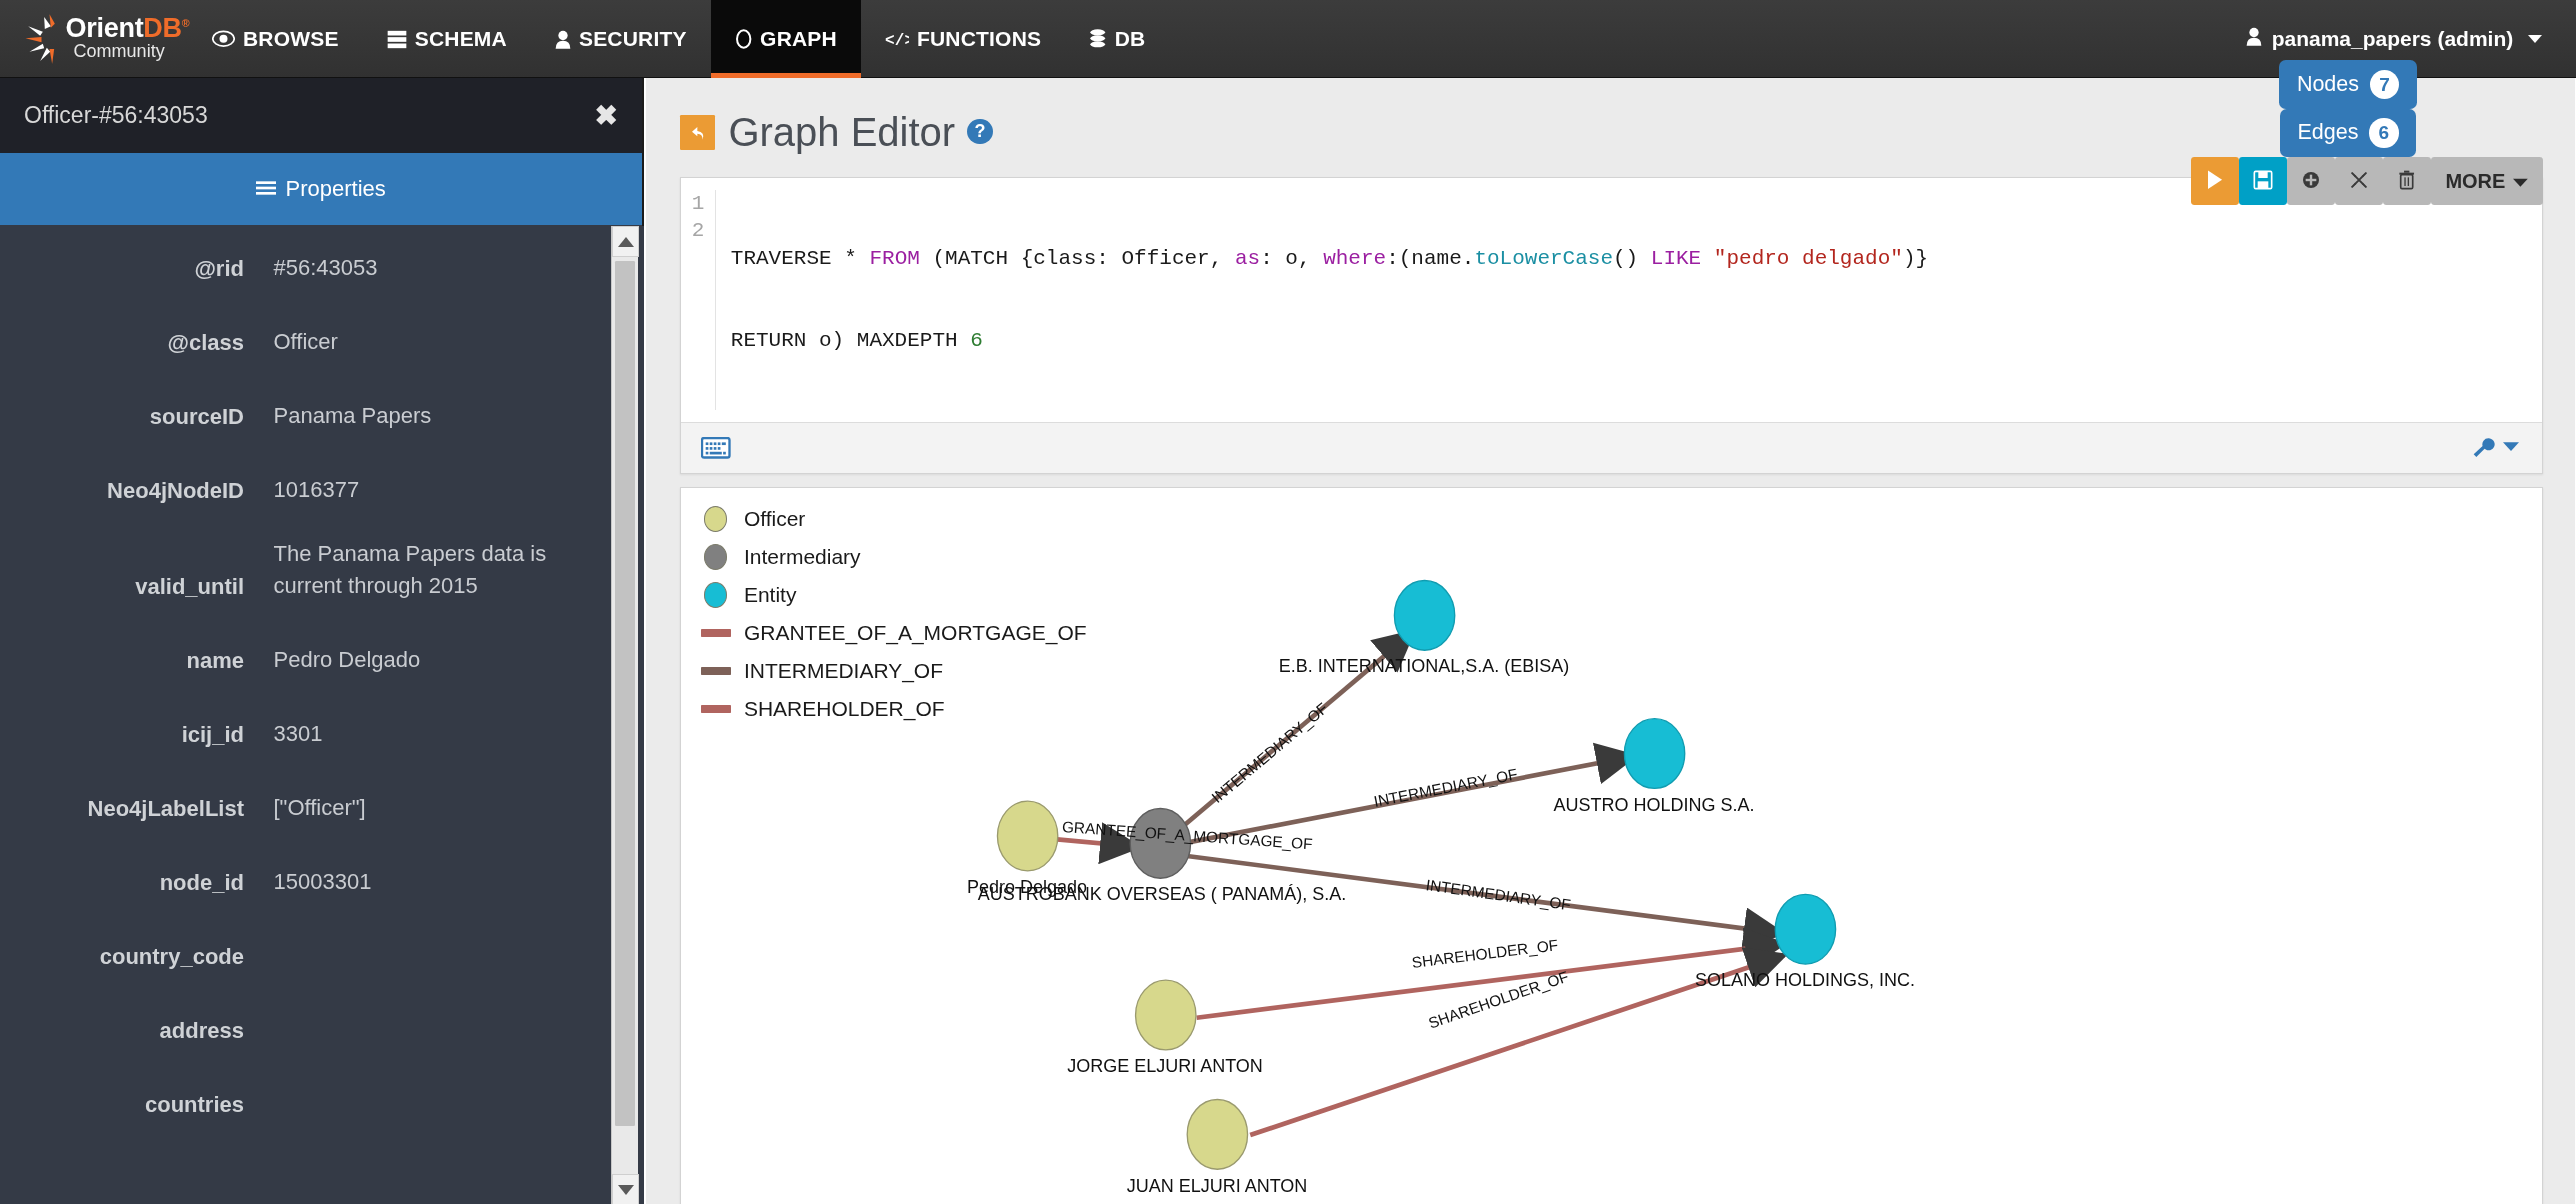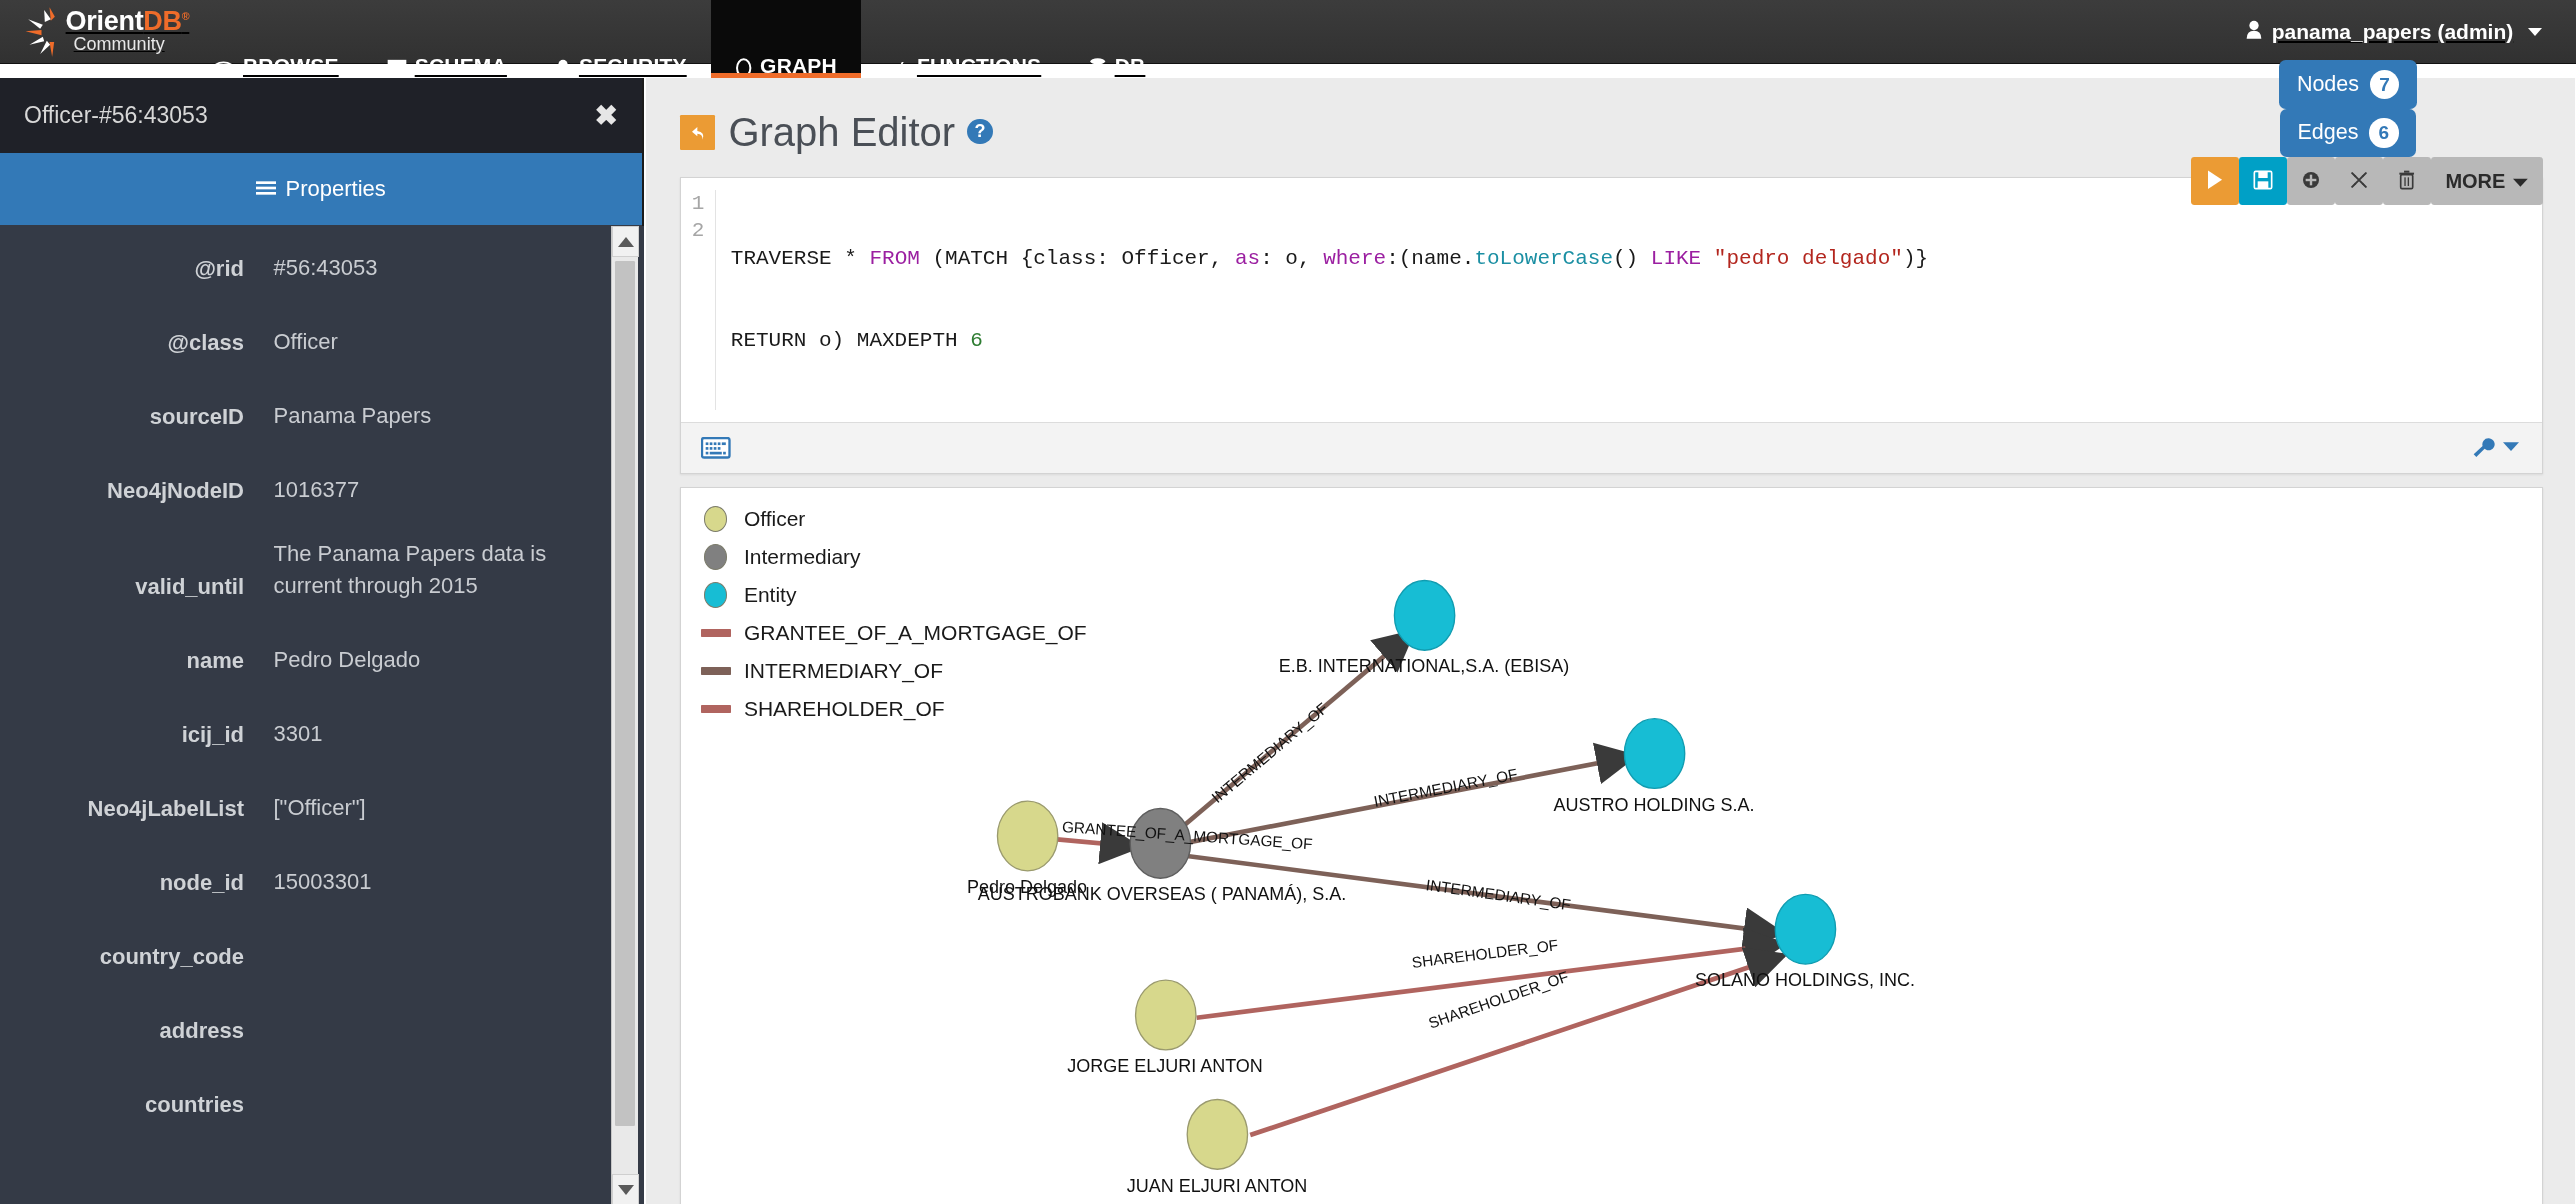--- a/index.html
+++ b/index.html
@@ -6,24 +6,24 @@
   html, body {
     width: 2576px; height: 1205px;
     background: #ffffff;
     font-family: "Liberation Sans", sans-serif;
     overflow: hidden;
   }
 
   
   .topnav {
     position: absolute; top: 0; left: 0;
-    width: 2576px; height: 64px;
+    width: 2576px; height: 78px;
     background: linear-gradient(to bottom, #3c3c3c 0%, #313131 100%);
     border-bottom: 0.7px solid #111;
-    display: flex; align-items: stretch; text-decoration: underline;
+    display: flex; align-items: stretch;
   }
   .brand {
     width: 188px; display: flex; align-items: center;
     padding-left: 24px;
   }
   .brand-logo { display: flex; align-items: center; }
   .sun-burst { position: relative; width: 47px; height: 52px; }
   .sun-burst svg { position: absolute; left: 0; top: 0; }
   .brand-text { margin-left: -5.4px; }
   .brand-line1 {
@@ -31,21 +31,21 @@
     letter-spacing: -0.3px; white-space: nowrap;
   }
   .brand-line1 .db { color: #ef6c2a; }
   .brand-line1 .reg { font-size: 10.7px; vertical-align: super; color:#ef6c2a; }
   .brand-line2 {
     font-size: 18px; color: #e8e8e8; line-height: 1.05; margin-left: 8px;
   }
 
   .navitems { display: flex; align-items: stretch; height: 78px; }
   .navitem {
-    display: flex; align-items: flex-end; gap: 8px;
+    display: flex; align-items: center; gap: 8px;
     padding: 0 24px; height: 78px;
     color: #ffffff; font-size: 21px; font-weight: bold;
     letter-spacing: 0.2px; cursor: pointer; position: relative;
     text-transform: uppercase;
   }
   .navitem .nicon { display: inline-flex; align-items: center; }
   .navitem.active { background: #0a0a0a; }
   .navitem.active::after {
     content: ""; position: absolute; left: 0; right: 0; bottom: 0;
     height: 5.4px; background: #ef6c2a;

